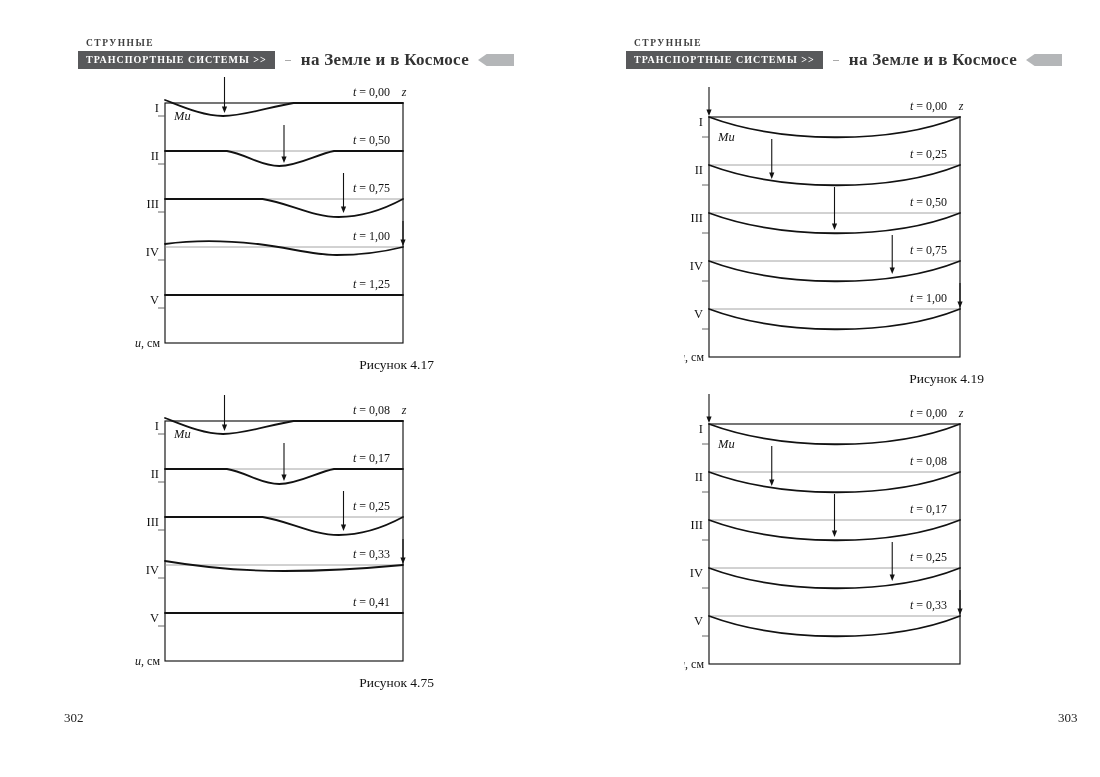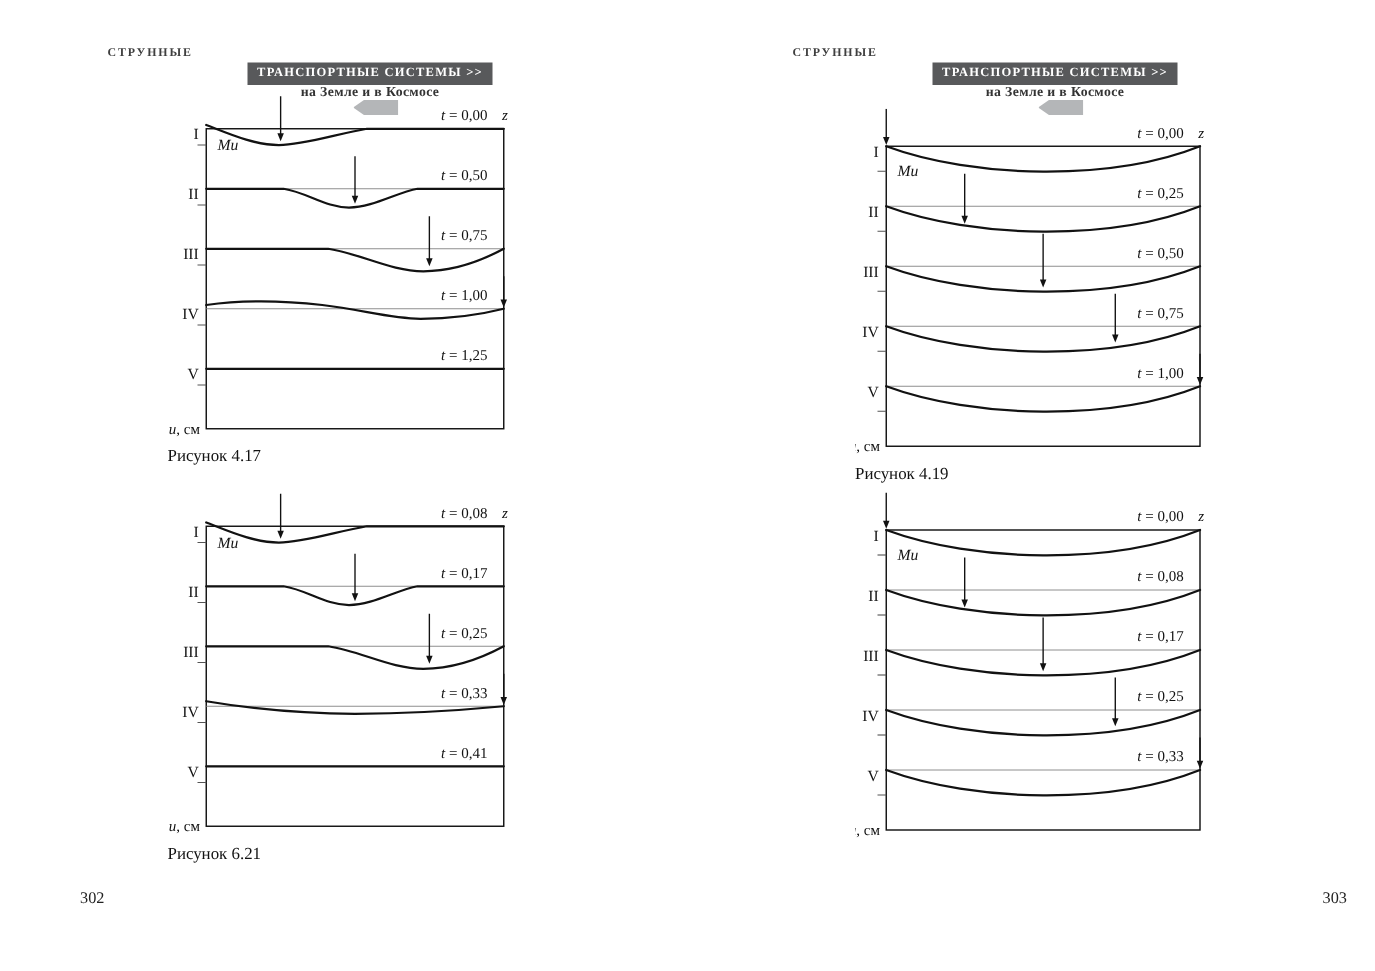--- a/index.html
+++ b/index.html
@@ -3,31 +3,31 @@
 <meta charset="utf-8">
 <style>
   html,body{margin:0;padding:0;background:#fff;}
   .page{position:relative;width:1100px;height:777px;background:#ffffff;
         outline:1px solid #ddd;overflow:hidden;
         font-family:"Liberation Serif",serif;color:#121212;}
   
   .running-header{position:absolute;top:38px;width:436px;}
   .rh-line1{font-weight:bold;font-size:9.5px;letter-spacing:1.5px;color:#3f3f3f;
             margin:0 0 2px 8px;font-family:"Liberation Serif",serif;}
-  .rh-row{display:flex;align-items:center;flex-direction:column;}
+  .rh-row{display:flex;align-items:center;}
   .rh-band{background:#58595b;color:#ffffff;font-weight:bold;font-size:10px;
            letter-spacing:1px;padding:3px 8px 4px 8px;white-space:nowrap;}
   .rh-rule{flex:1;height:1px;background:#aaaaaa;margin:0 10px;}
-  .rh-sub{font-weight:bold;font-size:11px;color:#333333;white-space:nowrap;letter-spacing:.3px;}
+  .rh-sub{font-weight:bold;font-size:17px;color:#333333;white-space:nowrap;letter-spacing:.3px;}
   .rh-arrow{width:36px;height:12px;background:#b4b6b8;margin-left:9px;flex:0 0 auto;
             clip-path:polygon(0 50%,24% 0,100% 0,100% 100%,24% 100%);}
   
   .figure{position:absolute;width:300px;}
   .figure svg{display:block;}
-  .caption{margin-top:4px;text-align:left;font-size:13.5px;color:#121212;font-family:Liberation Serif, serif;}
+  .caption{margin-top:4px;text-align:right;font-size:13.5px;color:#121212;font-family:Liberation Serif, serif;}
   svg text{font-family:"Liberation Serif",serif;fill:#121212;}
   
   .pageno{position:absolute;top:710px;font-size:13px;color:#222222;}
   .pageno.left{left:64px;} .pageno.right{left:1058px;}
 </style>
 </head>
 <body>
 
 <div class="page">
 
@@ -124,21 +124,21 @@
         <polygon points="266.4,166.5 271.6,166.5 269,173" fill="#121212"></polygon>
         <line x1="31" y1="222" x2="269" y2="222" stroke="#8e8e8e" stroke-width="0.8"></line>
         <path d="M0,0 H238" transform="translate(31,222)" fill="none" stroke="#121212" stroke-width="1.8" stroke-linecap="round"></path>
         <text x="25" y="230.5" font-size="12.5" text-anchor="end"><tspan>V</tspan></text>
         <line x1="24" y1="235" x2="31" y2="235" stroke="#555" stroke-width="0.9"></line>
         <text x="256" y="215" font-size="12" text-anchor="end"><tspan font-style="italic">t</tspan><tspan> = 0,41</tspan></text>
         <text x="270" y="23" font-size="12" text-anchor="middle"><tspan font-style="italic">z</tspan></text>
         <text x="40" y="47" font-size="12.5" text-anchor="start"><tspan font-style="italic">Mu</tspan></text>
         <text x="26" y="274" font-size="12" text-anchor="end"><tspan font-style="italic">u</tspan><tspan>, см</tspan></text>
       </svg>
-    <div class="caption">Рисунок 6.21</div>
+    <div class="caption">Рисунок 4.75</div>
   </div>
   <div class="figure" id="fig2" style="left:684px;top:87px">
     <svg width="300" height="280" viewBox="0 0 300 280">
         <rect x="25" y="30" width="251" height="240" fill="none" stroke="#121212" stroke-width="1.15"></rect>
         <path d="M0,0 C70.3,26 180.7,28 251,0" transform="translate(25,30)" fill="none" stroke="#121212" stroke-width="1.8" stroke-linecap="round"></path>
         <text x="19" y="38.5" font-size="12.5" text-anchor="end"><tspan>I</tspan></text>
         <line x1="18" y1="50" x2="25" y2="50" stroke="#555" stroke-width="0.9"></line>
         <text x="263" y="23" font-size="12" text-anchor="end"><tspan font-style="italic">t</tspan><tspan> = 0,00</tspan></text>
         <line x1="25" y1="0" x2="25" y2="24" stroke="#121212" stroke-width="1.1"></line>
         <polygon points="22.4,22.5 27.6,22.5 25,29" fill="#121212"></polygon>

